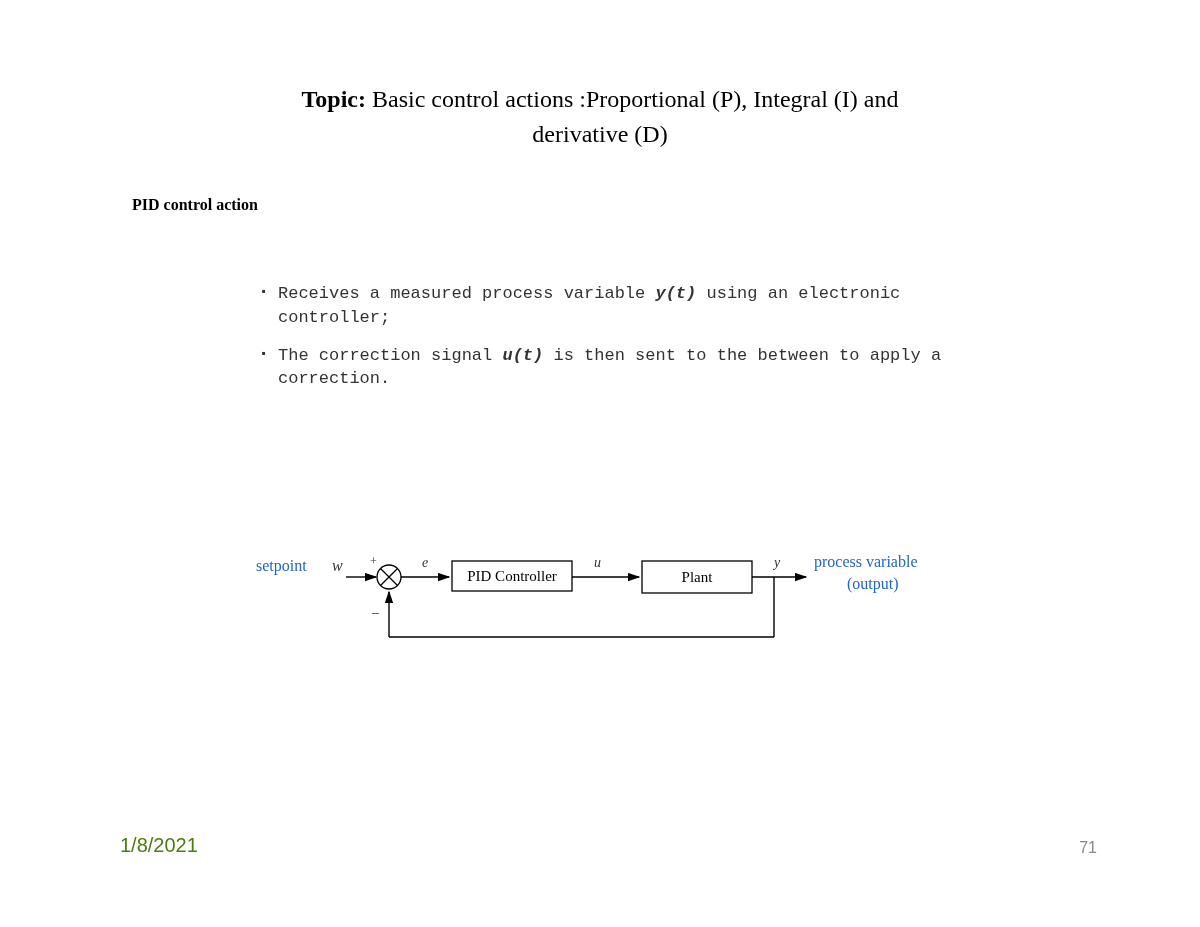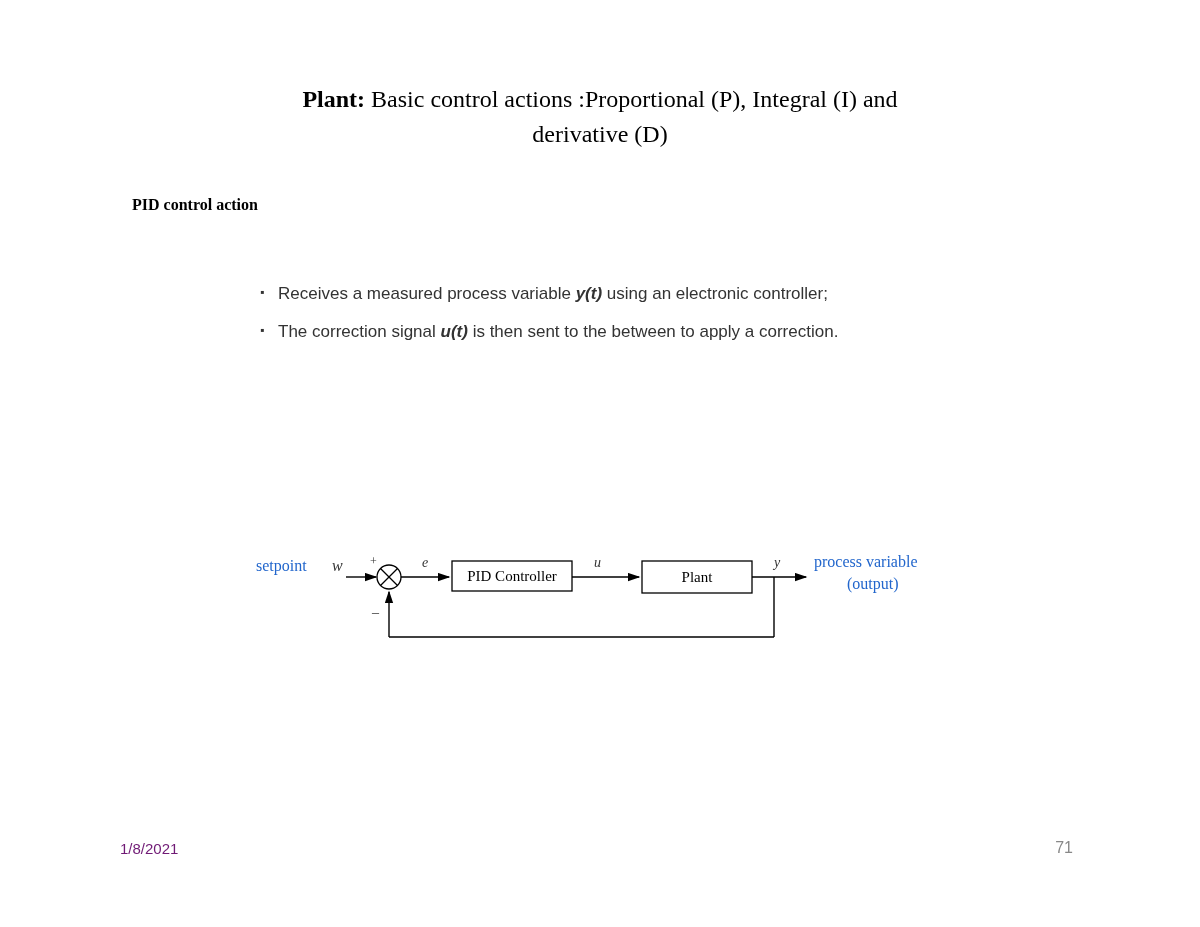--- a/index.html
+++ b/index.html
@@ -36,21 +36,21 @@
     position:absolute;
     left:260px;
     top:282px;
     width:700px;
     font-family:Verdana,Geneva,sans-serif;
     font-size:17px;
     color:#333;
     line-height:1.4;
   }
   .bullets ul{list-style:none;margin:0;padding:0;}
-  .bullets li{position:relative;padding-left:18px;margin-bottom:14px;}
+  .bullets li{position:relative;padding-left:18px;margin-bottom:14px;font-family:Liberation Mono, monospace;}
   .bullets li::before{
     content:"▪";
     position:absolute;
     left:0;top:2px;
     font-size:12px;
     color:#333;
   }
   .bullets .ital{font-style:italic;font-weight:bold;}
   .diagram{
     position:absolute;
@@ -58,39 +58,39 @@
     top:530px;
     width:720px;
     height:120px;
     margin-top:17px;
   }
   .footer-date{
     position:absolute;
     left:120px;
     bottom:70px;
     font-family:Verdana,Geneva,sans-serif;
-    font-size:15px;
-    color:#701a75;
+    font-size:20px;
+    color:#4d7c0f;
   }
   .footer-page{
     position:absolute;
-    right:127px;
+    right:103px;
     bottom:70px;
     font-family:Verdana,Geneva,sans-serif;
     font-size:16px;
     color:#888;
   }
 </style>
 </head>
 <body>
 
 <div class="page">
 
   <div class="topic">
-    <b>Plant:</b>
+    <b>Topic:</b>
     <span>Basic control actions :Proportional (P), Integral (I)  and derivative (D)</span>
   </div>
 
   <div class="section-head">PID control action</div>
 
   <div class="bullets">
     <ul>
       <li>
         <span>Receives a measured process variable </span><span class="ital">y(t)</span><span> using an electronic controller;</span>
       </li>

